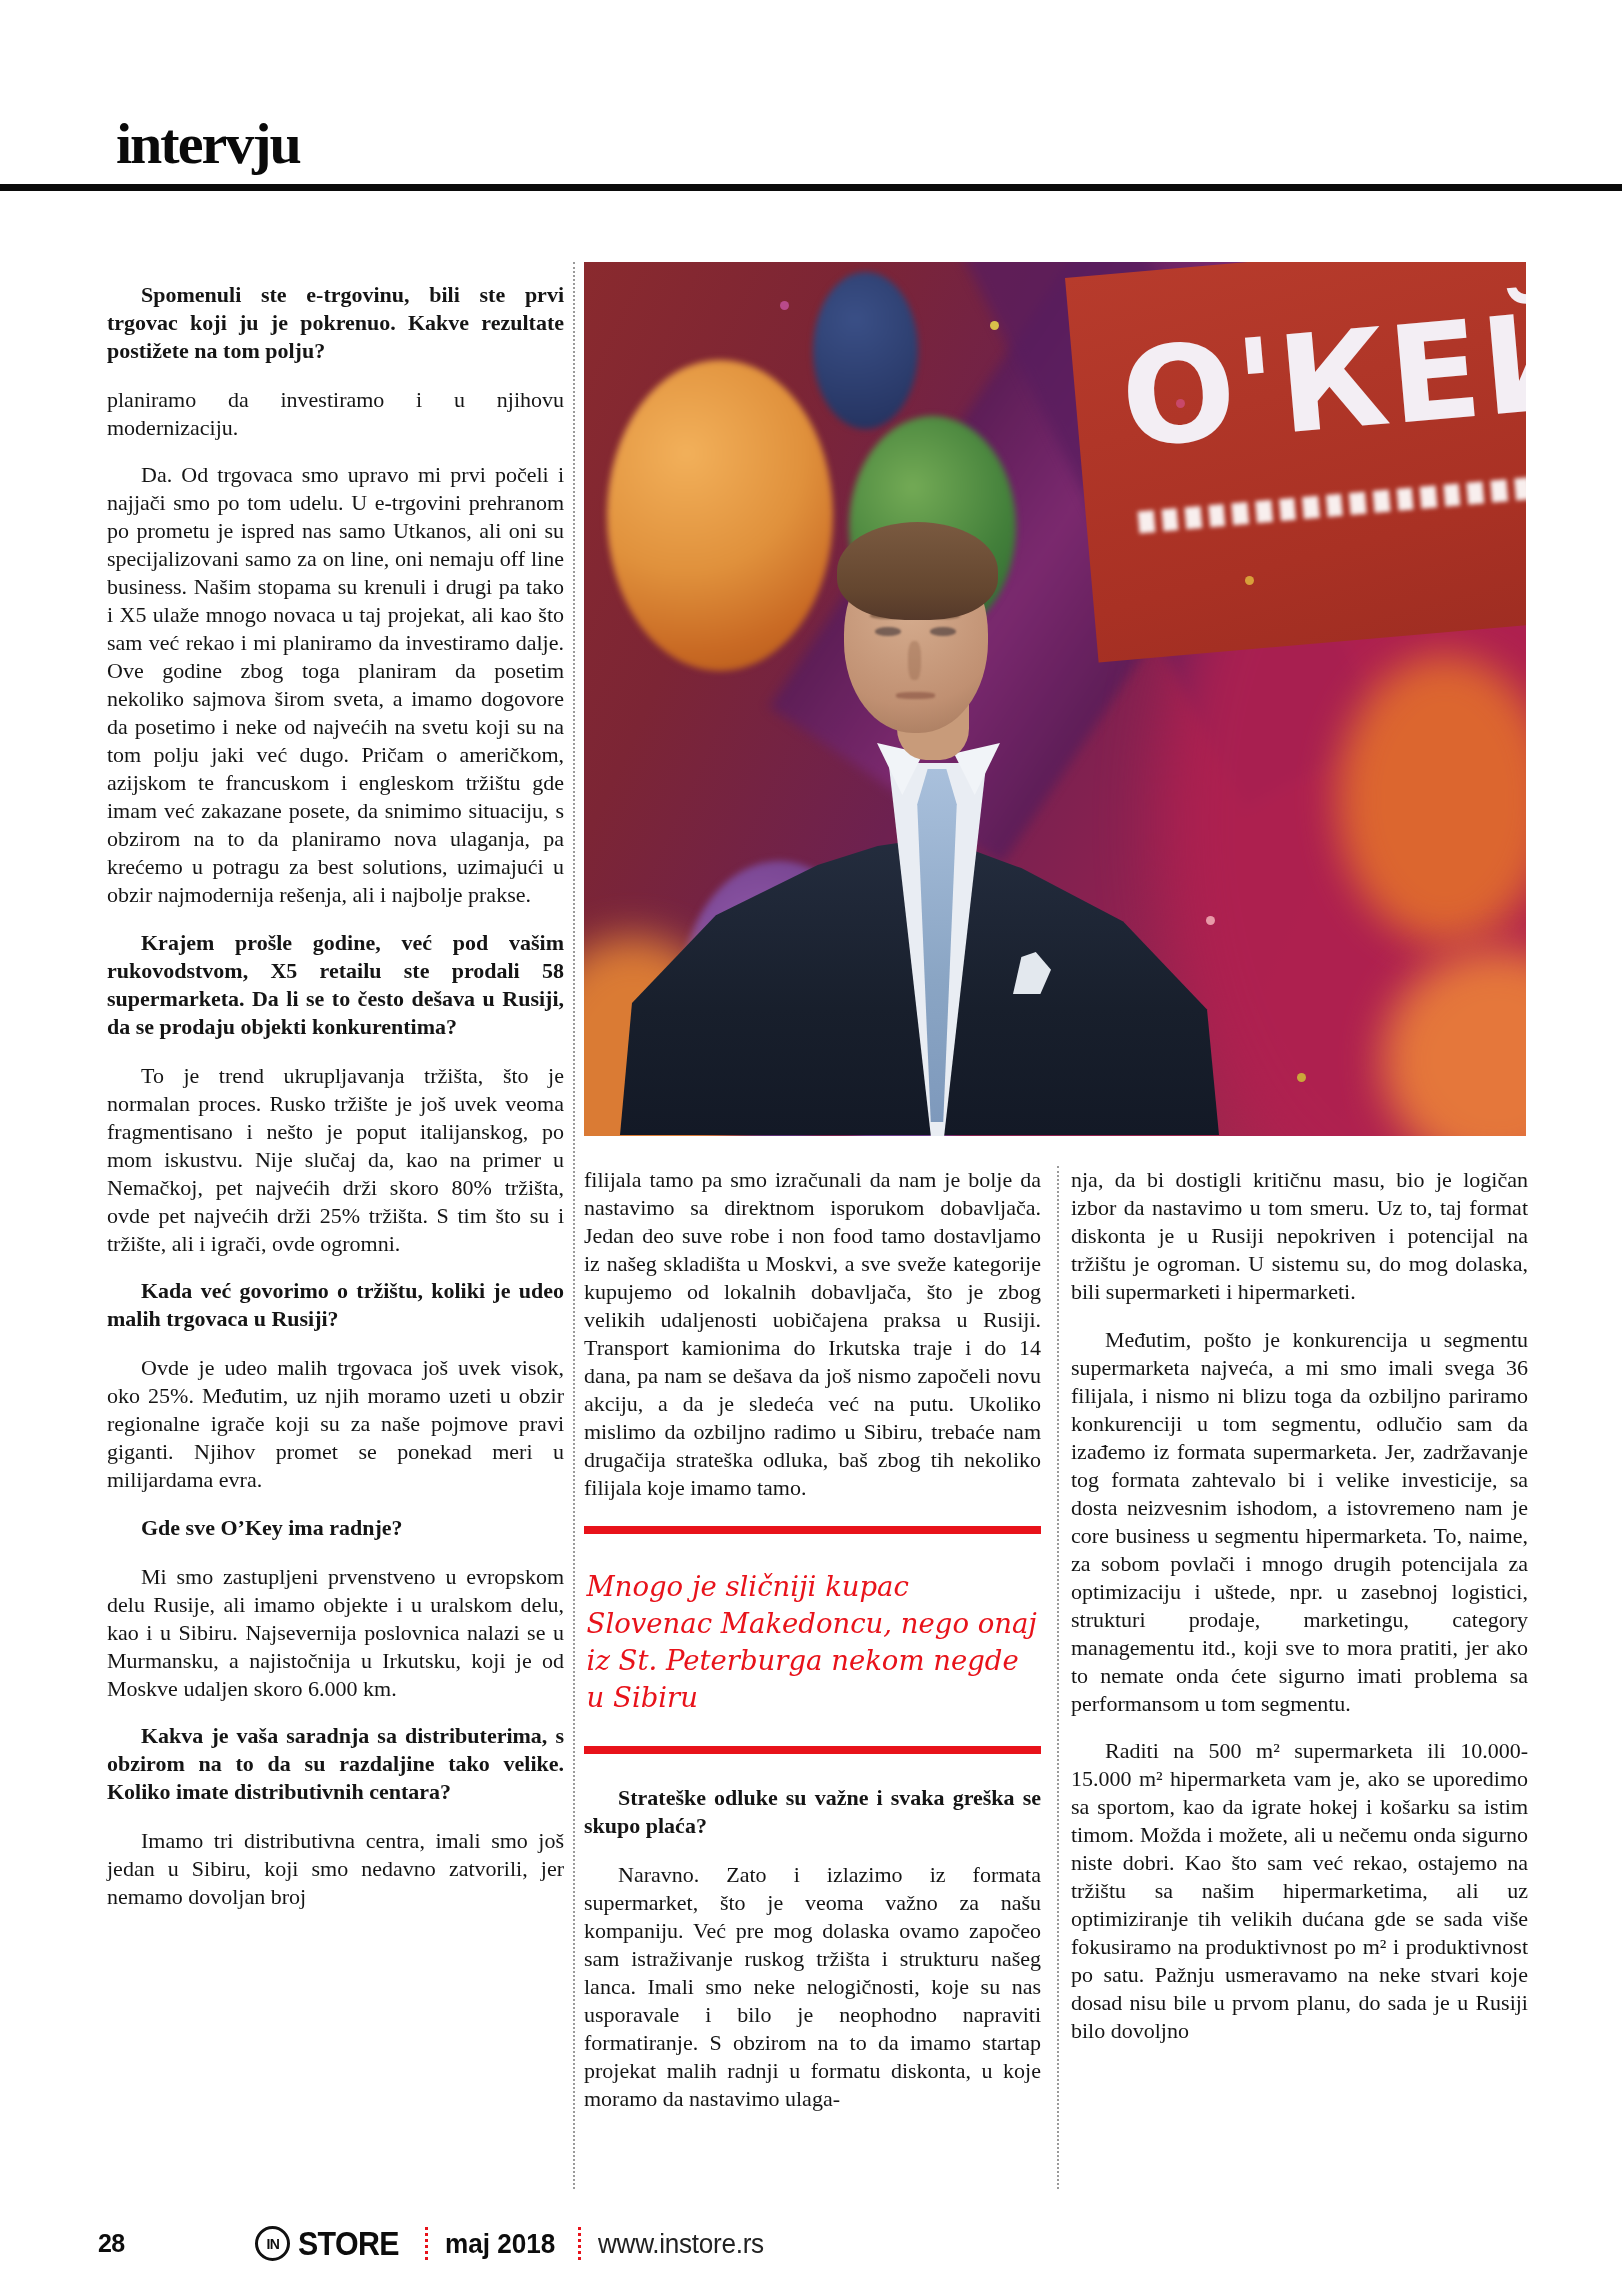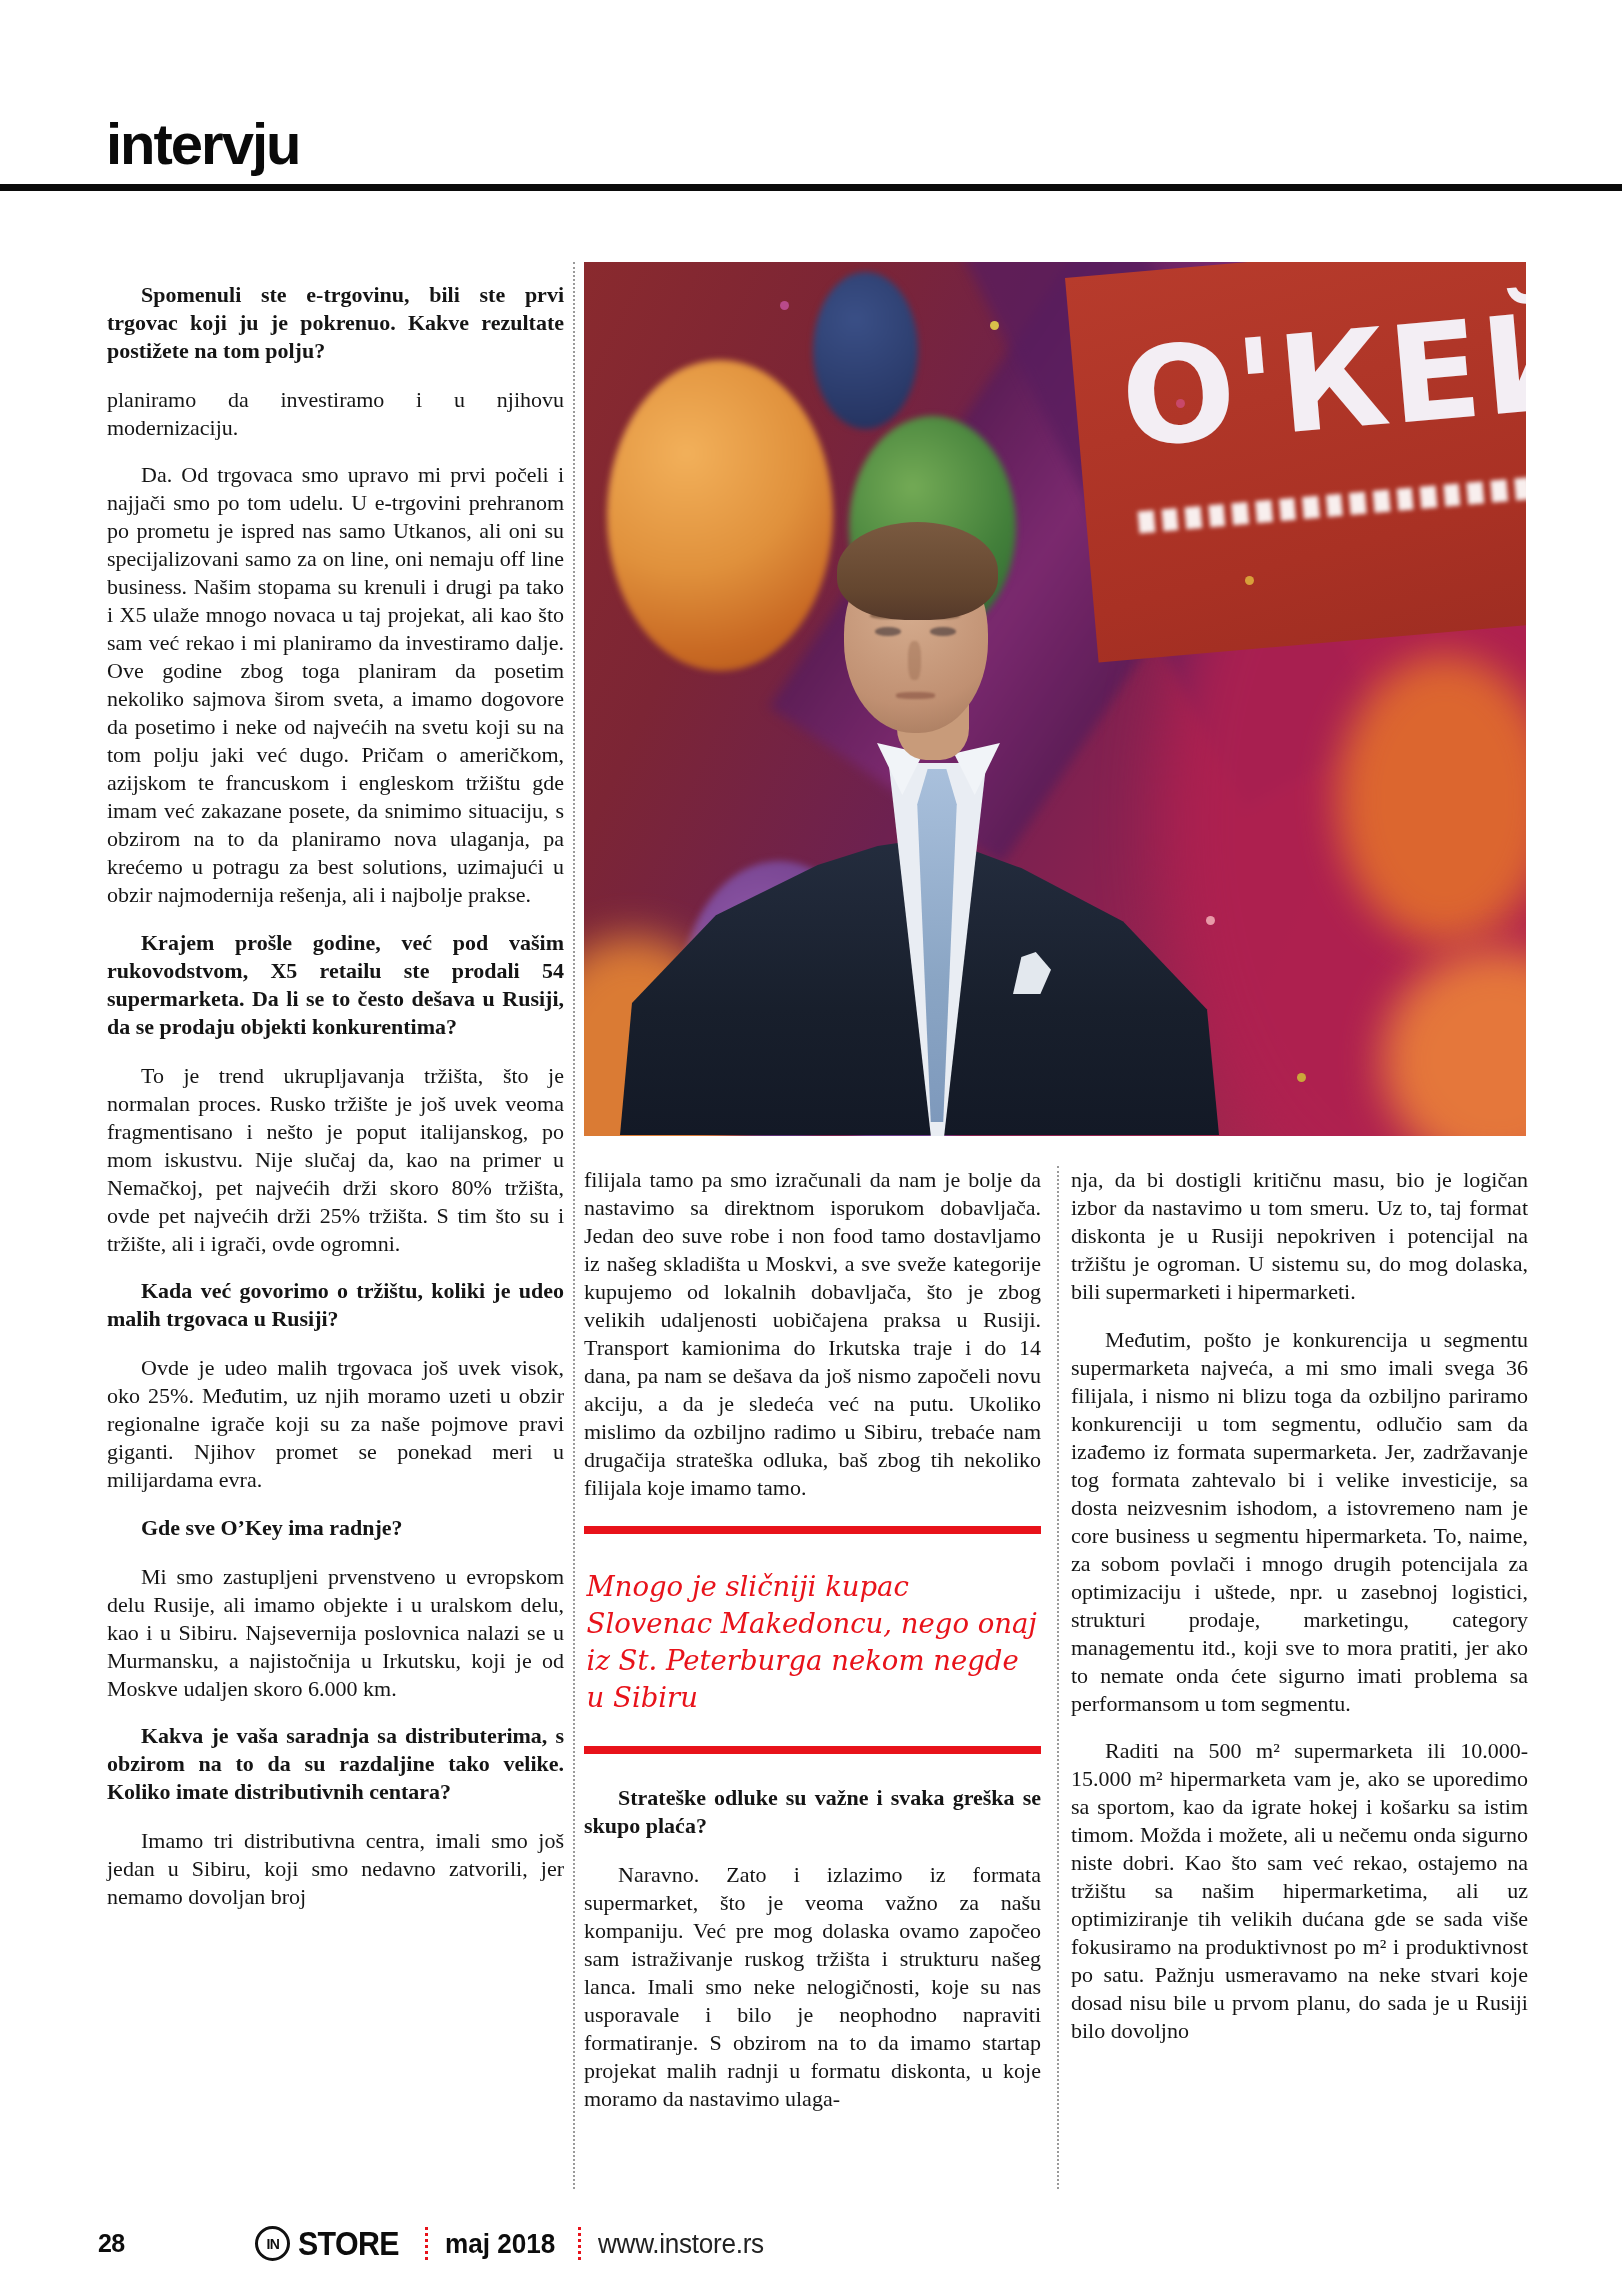--- a/index.html
+++ b/index.html
@@ -1,20 +1,20 @@
 <!DOCTYPE html>
 <html style="font-size:10.5px"><head>
 <meta charset="utf-8">
 <style>
   html,body{margin:0;padding:0;background:#e9e9e9;}
   #page{position:relative;width:1623px;height:2295px;background:#ffffff;overflow:hidden;
         font-family:"Liberation Serif",serif;color:#131313;}
 
   
-  .kicker{position:absolute;left:106px;top:110px;font-family:Liberation Sans, sans-serif;
+  .kicker{position:absolute;left:116px;top:110px;font-family:Liberation Serif, serif;
           font-weight:bold;font-size:58px;letter-spacing:-2px;color:#0a0a0a;}
   .headrule{position:absolute;left:0;top:184px;width:1623px;height:6.5px;background:#0b0b0b;}
 
   
   .col{position:absolute;width:457px;font-size:22px;line-height:28px;text-align:justify;
        text-justify:inter-word;color:#151515;}
   #col1{left:107px;top:270px;}
   #col2{left:584px;top:1166px;}
   #col3{left:1071px;top:1166px;}
   .para{margin:0 0 19.6px 0;text-indent:34px;}
@@ -162,21 +162,21 @@
     <div class="ph" id="hair"></div>
   </div>
 
   <div class="vsep" id="vsep1"></div>
   <div class="vsep" id="vsep2"></div>
 
   <div class="col" id="col1">
       <p class="para question">Spomenuli ste e-trgovinu, bili ste prvi trgovac koji ju je pokrenuo. Kakve rezultate postižete na tom polju?</p>
       <p class="para flush">planiramo da investiramo i u njihovu modernizaciju.</p>
       <p class="para indent">Da. Od trgovaca smo upravo mi prvi počeli i najjači smo po tom udelu. U e-trgovini prehranom po prometu je ispred nas samo Utkanos, ali oni su specijalizovani samo za on line, oni nemaju off line business. Našim stopama su krenuli i drugi pa tako i X5 ulaže mnogo novaca u taj projekat, ali kao što sam već rekao i mi planiramo da investiramo dalje. Ove godine zbog toga planiram da posetim nekoliko sajmova širom sveta, a imamo dogovore da posetimo i neke od najvećih na svetu koji su na tom polju jaki već dugo. Pričam o američkom, azijskom te francuskom i engleskom tržištu gde imam već zakazane posete, da snimimo situaciju, s obzirom na to da planiramo nova ulaganja, pa krećemo u potragu za best solutions, uzimajući u obzir najmodernija rešenja, ali i najbolje prakse.</p>
-      <p class="para question">Krajem prošle godine, već pod vašim rukovodstvom, X5 retailu ste prodali 54 supermarketa. Da li se to često dešava u Rusiji, da se prodaju objekti konkurentima?</p>
+      <p class="para question">Krajem prošle godine, već pod vašim rukovodstvom, X5 retailu ste prodali 58 supermarketa. Da li se to često dešava u Rusiji, da se prodaju objekti konkurentima?</p>
       <p class="para indent">To je trend ukrupljavanja tržišta, što je normalan proces. Rusko tržište je još uvek veoma fragmentisano i nešto je poput italijanskog, po mom iskustvu. Nije slučaj da, kao na primer u Nemačkoj, pet najvećih drži skoro 80% tržišta, ovde pet najvećih drži 25% tržišta. S tim što su i tržište, ali i igrači, ovde ogromni.</p>
       <p class="para question">Kada već govorimo o tržištu, koliki je udeo malih trgovaca u Rusiji?</p>
       <p class="para indent">Ovde je udeo malih trgovaca još uvek visok, oko 25%. Međutim, uz njih moramo uzeti u obzir regionalne igrače koji su za naše pojmove pravi giganti. Njihov promet se ponekad meri u milijardama evra.</p>
       <p class="para question">Gde sve O’Key ima radnje?</p>
       <p class="para indent">Mi smo zastupljeni prvenstveno u evropskom delu Rusije, ali imamo objekte i u uralskom delu, kao i u Sibiru. Najsevernija poslovnica nalazi se u Murmansku, a najistočnija u Irkutsku, koji je od Moskve udaljen skoro 6.000 km.</p>
       <p class="para question">Kakva je vaša saradnja sa distributerima, s obzirom na to da su razdaljine tako velike. Koliko imate distributivnih centara?</p>
       <p class="para indent">Imamo tri distributivna centra, imali smo još jedan u Sibiru, koji smo nedavno zatvorili, jer nemamo dovoljan broj</p>
     </div>
 
   <div class="col" id="col2">

